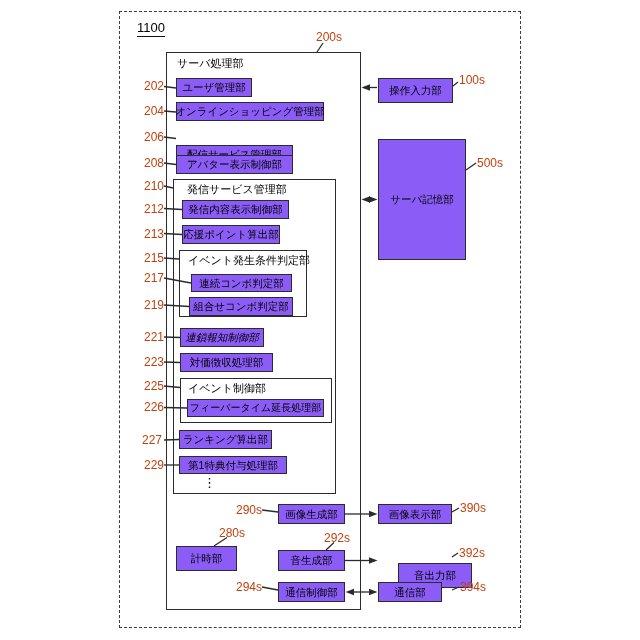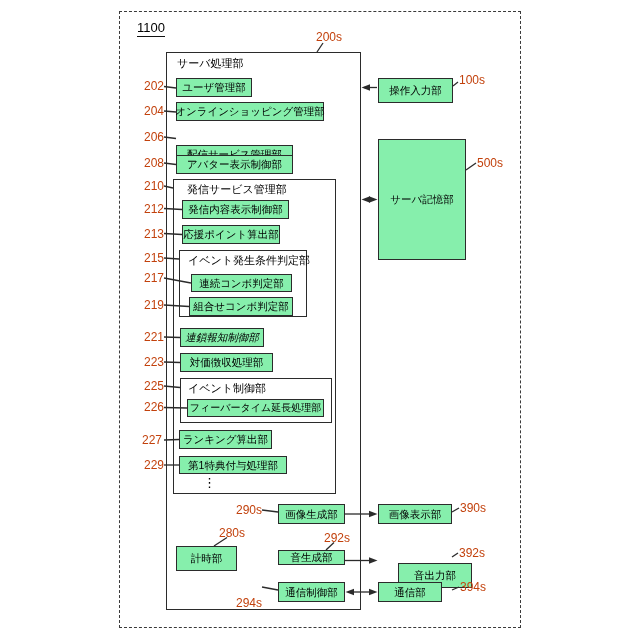--- a/index.html
+++ b/index.html
@@ -9,21 +9,21 @@
     overflow:hidden;
   }
   .dashed-frame{
     position:absolute;border:1.5px dashed #3a3a3a;background:transparent;
   }
   .frame{
     position:absolute;border:1.5px solid #2b2b2b;background:transparent;
     box-sizing:border-box;
   }
   .box{
-    position:absolute;border:1.4px solid #2b2b2b;background:#86efac;
+    position:absolute;border:1.4px solid #2b2b2b;background:#8b5cf6;
     box-sizing:border-box;display:flex;align-items:center;justify-content:center;
     font-size:10.5px;line-height:1;white-space:nowrap;letter-spacing:0px;
   }
   .title{
     position:absolute;font-size:11px;line-height:1;white-space:nowrap;
   }
   .ref{
     position:absolute;font-size:12px;line-height:12px;white-space:nowrap;
     color:#c2410c;
   }
@@ -69,21 +69,21 @@
   <div class="box" style="left:180px;top:328px;width:84px;height:19px;font-style:italic;">連鎖報知制御部</div>
   <div class="box" style="left:180px;top:353px;width:93px;height:19px;">対価徴収処理部</div>
   <div class="box" style="left:187px;top:399px;width:137px;height:18px;font-size:10px;">フィーバータイム延長処理部</div>
   <div class="box" style="left:179px;top:430px;width:93px;height:19px;">ランキング算出部</div>
   <div class="box" style="left:179px;top:456px;width:108px;height:18px;">第1特典付与処理部</div>
 
   <span class="dots" style="left:203px;top:476px;">⋮</span>
 
   <div class="box" style="left:278px;top:504px;width:67px;height:20px;">画像生成部</div>
   <div class="box" style="left:176px;top:546px;width:61px;height:25px;">計時部</div>
-  <div class="box" style="left:278px;top:550px;width:67px;height:15px;">音生成部</div>
+  <div class="box" style="left:278px;top:550px;width:67px;height:21px;">音生成部</div>
   <div class="box" style="left:278px;top:582px;width:67px;height:20px;">通信制御部</div>
 
   <div class="box" style="left:378px;top:78px;width:75px;height:25px;">操作入力部</div>
   <div class="box" style="left:378px;top:139px;width:88px;height:121px;">サーバ記憶部</div>
   <div class="box" style="left:378px;top:504px;width:74px;height:20px;">画像表示部</div>
   <div class="box" style="left:378px;top:563px;width:74px;height:25px;margin-left:20px;">音出力部</div>
   <div class="box" style="left:378px;top:582px;width:64px;height:20px;">通信部</div>
 
   <span class="ref" style="left:316px;top:31px;">200s</span>
   <span class="ref ref-left" style="left:138px;top:80px;">202</span>
@@ -98,21 +98,21 @@
   <span class="ref ref-left" style="left:138px;top:299px;">219</span>
   <span class="ref ref-left" style="left:138px;top:331px;">221</span>
   <span class="ref ref-left" style="left:138px;top:356px;">223</span>
   <span class="ref ref-left" style="left:138px;top:380px;">225</span>
   <span class="ref ref-left" style="left:138px;top:401px;">226</span>
   <span class="ref ref-left" style="left:136px;top:434px;">227</span>
   <span class="ref ref-left" style="left:138px;top:459px;">229</span>
   <span class="ref" style="left:219px;top:527px;">280s</span>
   <span class="ref" style="left:236px;top:504px;">290s</span>
   <span class="ref" style="left:324px;top:532px;">292s</span>
-  <span class="ref" style="left:236px;top:581px;margin-top:16px;">294s</span>
+  <span class="ref" style="left:236px;top:581px;">294s</span>
   <span class="ref" style="left:459px;top:74px;">100s</span>
   <span class="ref" style="left:477px;top:157px;">500s</span>
   <span class="ref" style="left:460px;top:502px;">390s</span>
   <span class="ref" style="left:459px;top:547px;">392s</span>
   <span class="ref" style="left:460px;top:581px;">394s</span>
 
   <svg class="wires" width="640" height="640" viewBox="0 0 640 640">
     <g stroke="#2b2b2b" stroke-width="1.3" fill="none">
 
       <line x1="164" y1="86.5" x2="176" y2="88"></line>

